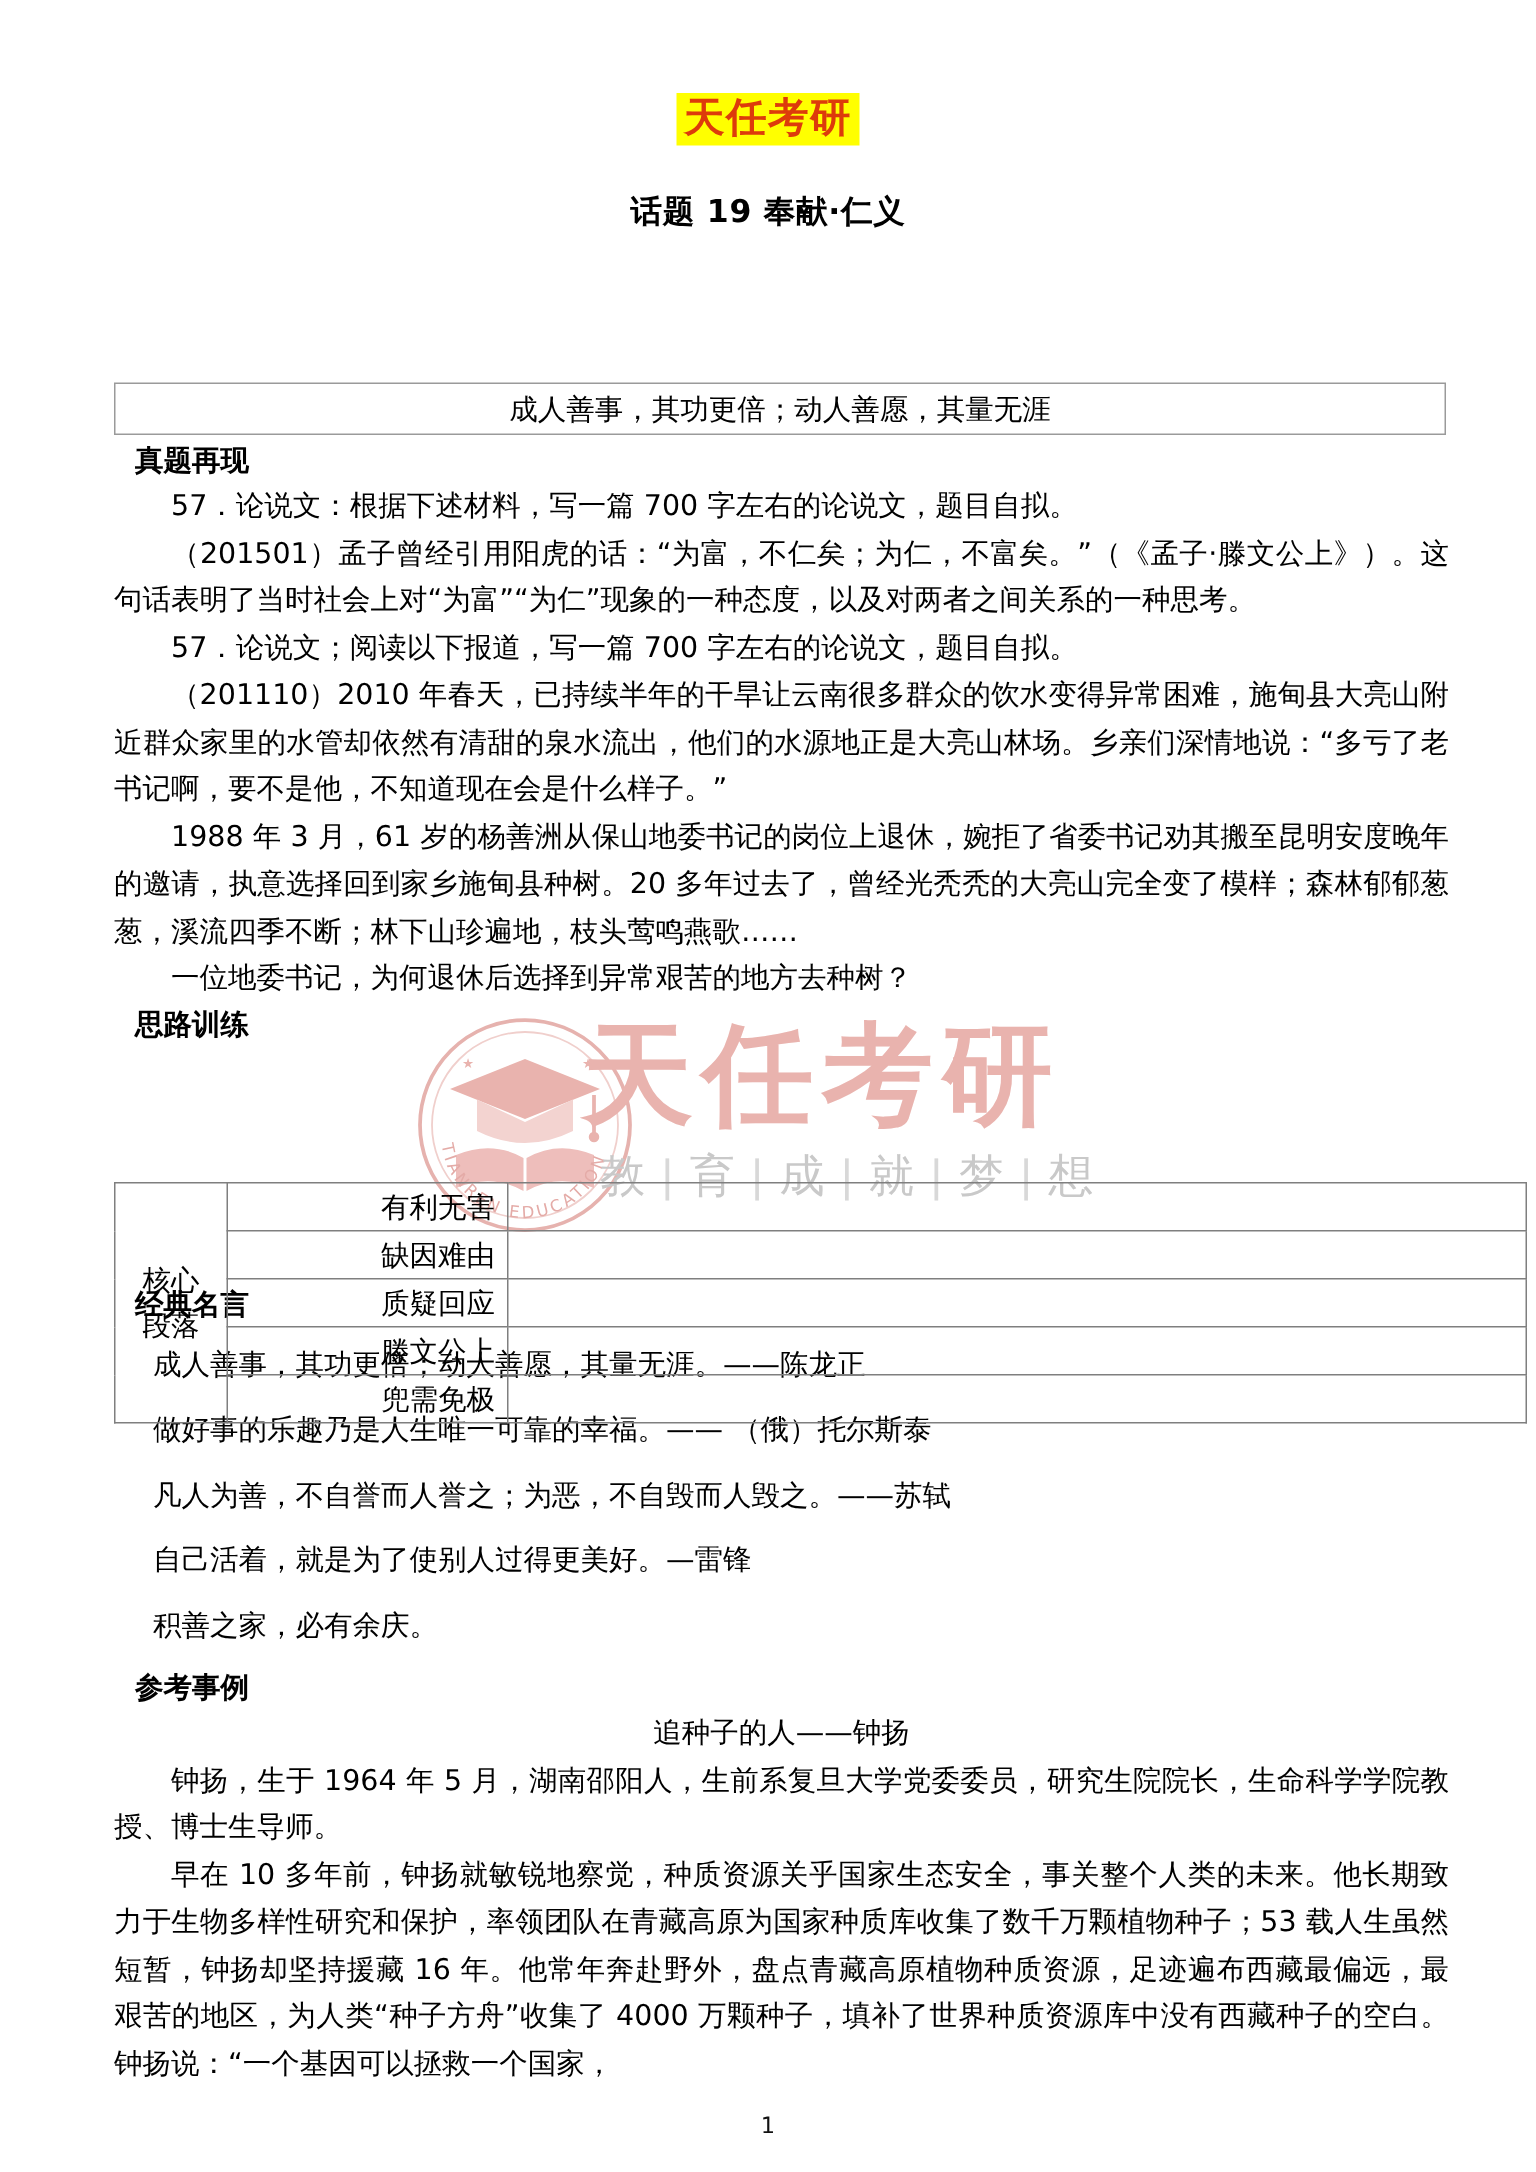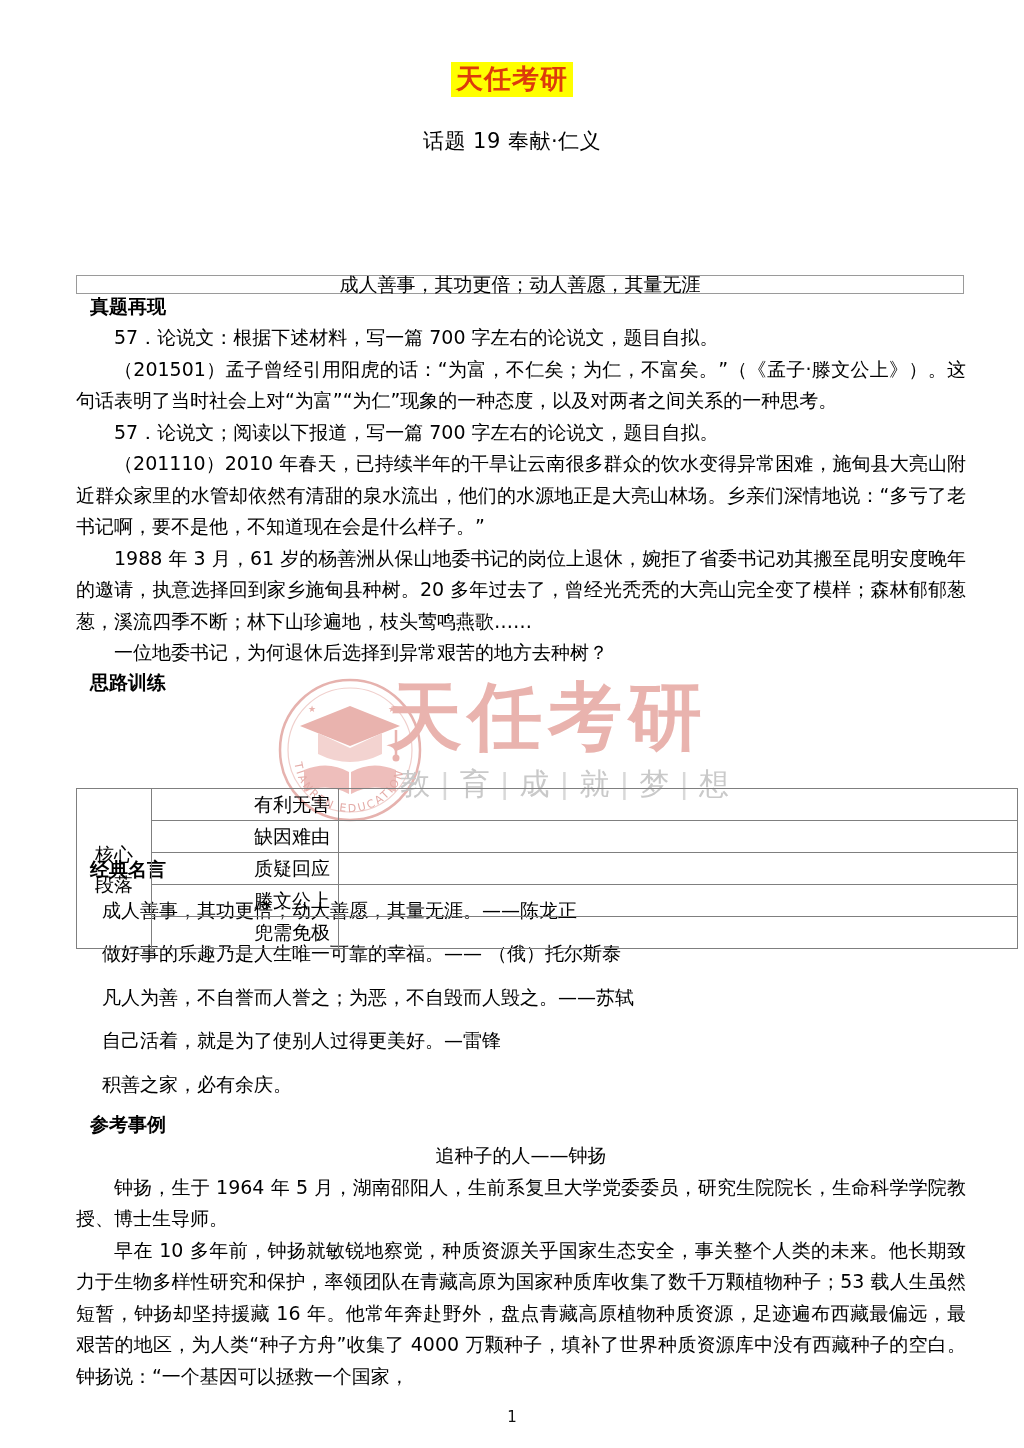--- a/index.html
+++ b/index.html
@@ -82,42 +82,41 @@
     font-family: "DejaVu Sans", sans-serif;
     font-weight: bold;
     font-size: 27px;
     letter-spacing: 1px;
     padding: 1px 5px 3px 5px;
     line-height: 1.15;
   }
   .doc-title {
     text-align: center;
     font-family: "DejaVu Sans", sans-serif;
-    font-weight: normal;
+    font-weight: bold;
     font-size: 21px;
     letter-spacing: 0.5px;
     margin-top: 30px;
   }
 
   
   .quote-box {
     position: absolute;
     left: 76px;
     top: 193px;
     width: 888px;
-    height: 19px;
+    height: 35px;
     border: 1px solid #9a9a9a;
     box-sizing: border-box;
     display: flex;
     align-items: center;
     justify-content: center;
     font-family: "DejaVu Sans", sans-serif;
     font-size: 19px;
     color: #000;
-    margin-top: 20px;
   }
 
   
   .sec-head {
     font-family: "DejaVu Sans", sans-serif;
     font-weight: bold;
     font-size: 19px;
     margin: 0 0 2px 0;
     padding-left: 14px;
   }

